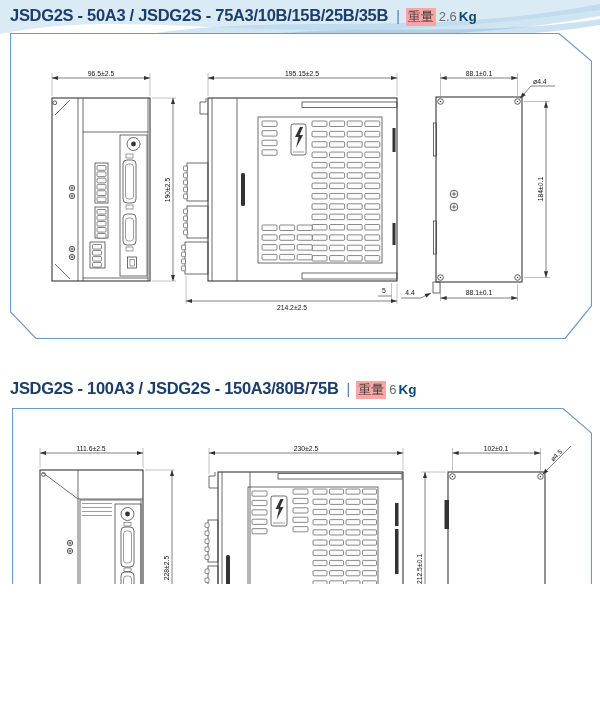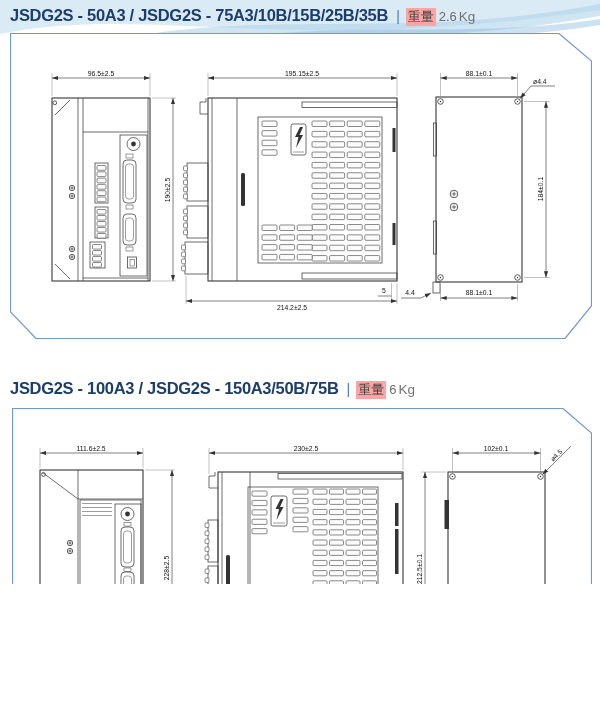--- a/index.html
+++ b/index.html
@@ -4,21 +4,21 @@
 <style>
   html,body{margin:0;padding:0;background:#fff;}
   .page{position:relative;width:600px;height:584px;overflow:hidden;background:#fff;
         font-family:"Liberation Sans",sans-serif;}
   .swoosh{position:absolute;left:0;top:0;z-index:0;}
   .sec-title{position:absolute;left:10px;z-index:2;display:flex;align-items:baseline;white-space:nowrap;}
   .sec-title .model{font-size:16.5px;font-weight:bold;color:#1c3e6b;letter-spacing:-0.3px;}
   .sec-title .divider{font-size:14px;color:#4a7ab5;margin:0 6px 0 8px;}
   .sec-title .wlabel{font-size:13px;color:#3a3a3a;background:#fca5a5;padding:0 2px;margin-right:3px;}
   .sec-title .wvalue{font-size:13px;color:#6b6b6b;margin-right:2px;}
-  .sec-title .wunit{font-size:13.5px;font-weight:normal;color:#737373;}
+  .sec-title .wunit{font-size:13.5px;font-weight:bold;color:#0c4a6e;}
   #t1{top:6px;} #t2{top:379px;}
   svg.panel{position:absolute;z-index:1;}
   #p1{left:10px;top:33px;} #p2{left:12px;top:408px;}
   .pborder{fill:#ffffff;stroke:#6f99c6;stroke-width:1.2;}
   .o{fill:none;stroke:#2e2e2e;stroke-width:1.05;}
   .i{fill:none;stroke:#3c3c3c;stroke-width:0.75;}
   .thin{fill:none;stroke:#5a5a5a;stroke-width:0.6;}
   .dark{fill:#333;stroke:none;}
   .ext{stroke:#8f8f8f;stroke-width:0.55;fill:none;}
   .dim{stroke:#3a3a3a;stroke-width:0.65;fill:none;}
@@ -285,21 +285,21 @@
         <line class="ext" x1="507.5" y1="251" x2="507.5" y2="268"></line>
       <line class="dim" x1="430.5" y1="265" x2="507.5" y2="265" marker-start="url(#arw)" marker-end="url(#arw)"></line>
       <text class="dim-t" x="469" y="262" text-anchor="middle">88.1±0.1</text>
       <line class="dim" x1="391" y1="265" x2="411" y2="265"></line>
       <line class="dim" x1="411" y1="265" x2="421" y2="260" marker-end="url(#arw)"></line>
       <text class="dim-t" x="400" y="262" text-anchor="middle">4.4</text>
     </g>
   </svg>
 
   <div class="sec-title" id="t2">
-    <span class="model">JSDG2S - 100A3 / JSDG2S - 150A3/50B/75B</span>
+    <span class="model">JSDG2S - 100A3 / JSDG2S - 150A3/80B/75B</span>
     <span class="divider">|</span>
     <span class="wlabel">重量</span>
     <span class="wvalue">6</span>
     <span class="wunit">Kg</span>
   </div>
 
   <svg class="panel" id="p2" width="580" height="304" viewBox="0 0 580 304">
     <polygon class="pborder" points="0.5,0.5 551,0.5 579.5,25 579.5,276 553,303.5 24,303.5 0.5,282"></polygon>
 
     <g>

